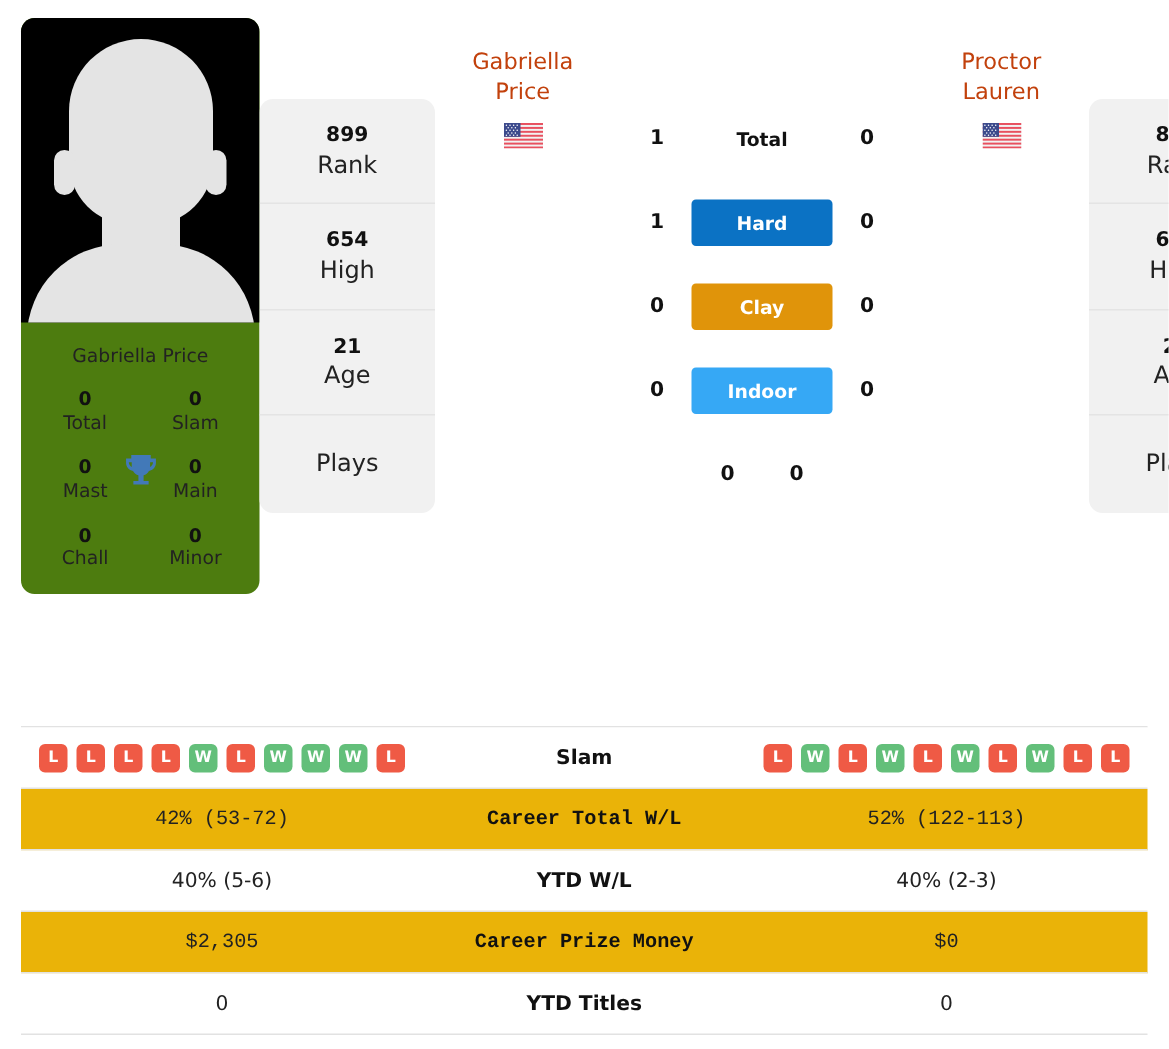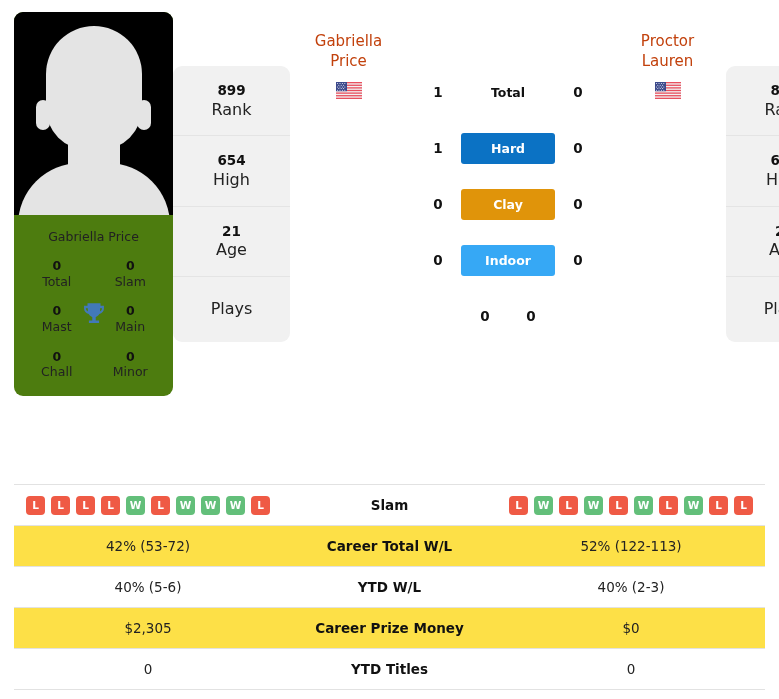--- a/index.html
+++ b/index.html
@@ -198,21 +198,21 @@
     width: 751px;
     border-top: 1px solid #e2e2e2;
   }
   .tbl-row {
     display: flex;
     align-items: center;
     min-height: 41px;
     border-bottom: 1px solid #e2e2e2;
     background: #ffffff;
   }
-  .tbl-row.alt { background: #fde047; }
+  .tbl-row.alt { background: #eab308; font-family: Liberation Mono, monospace; }
   .tbl-cell {
     flex: 1 1 0;
     text-align: center;
     font-size: 13.5px;
     color: #222;
     padding: 10px 6px;
   }
   .tbl-cell.mid {
     font-weight: bold;
     color: #111;

